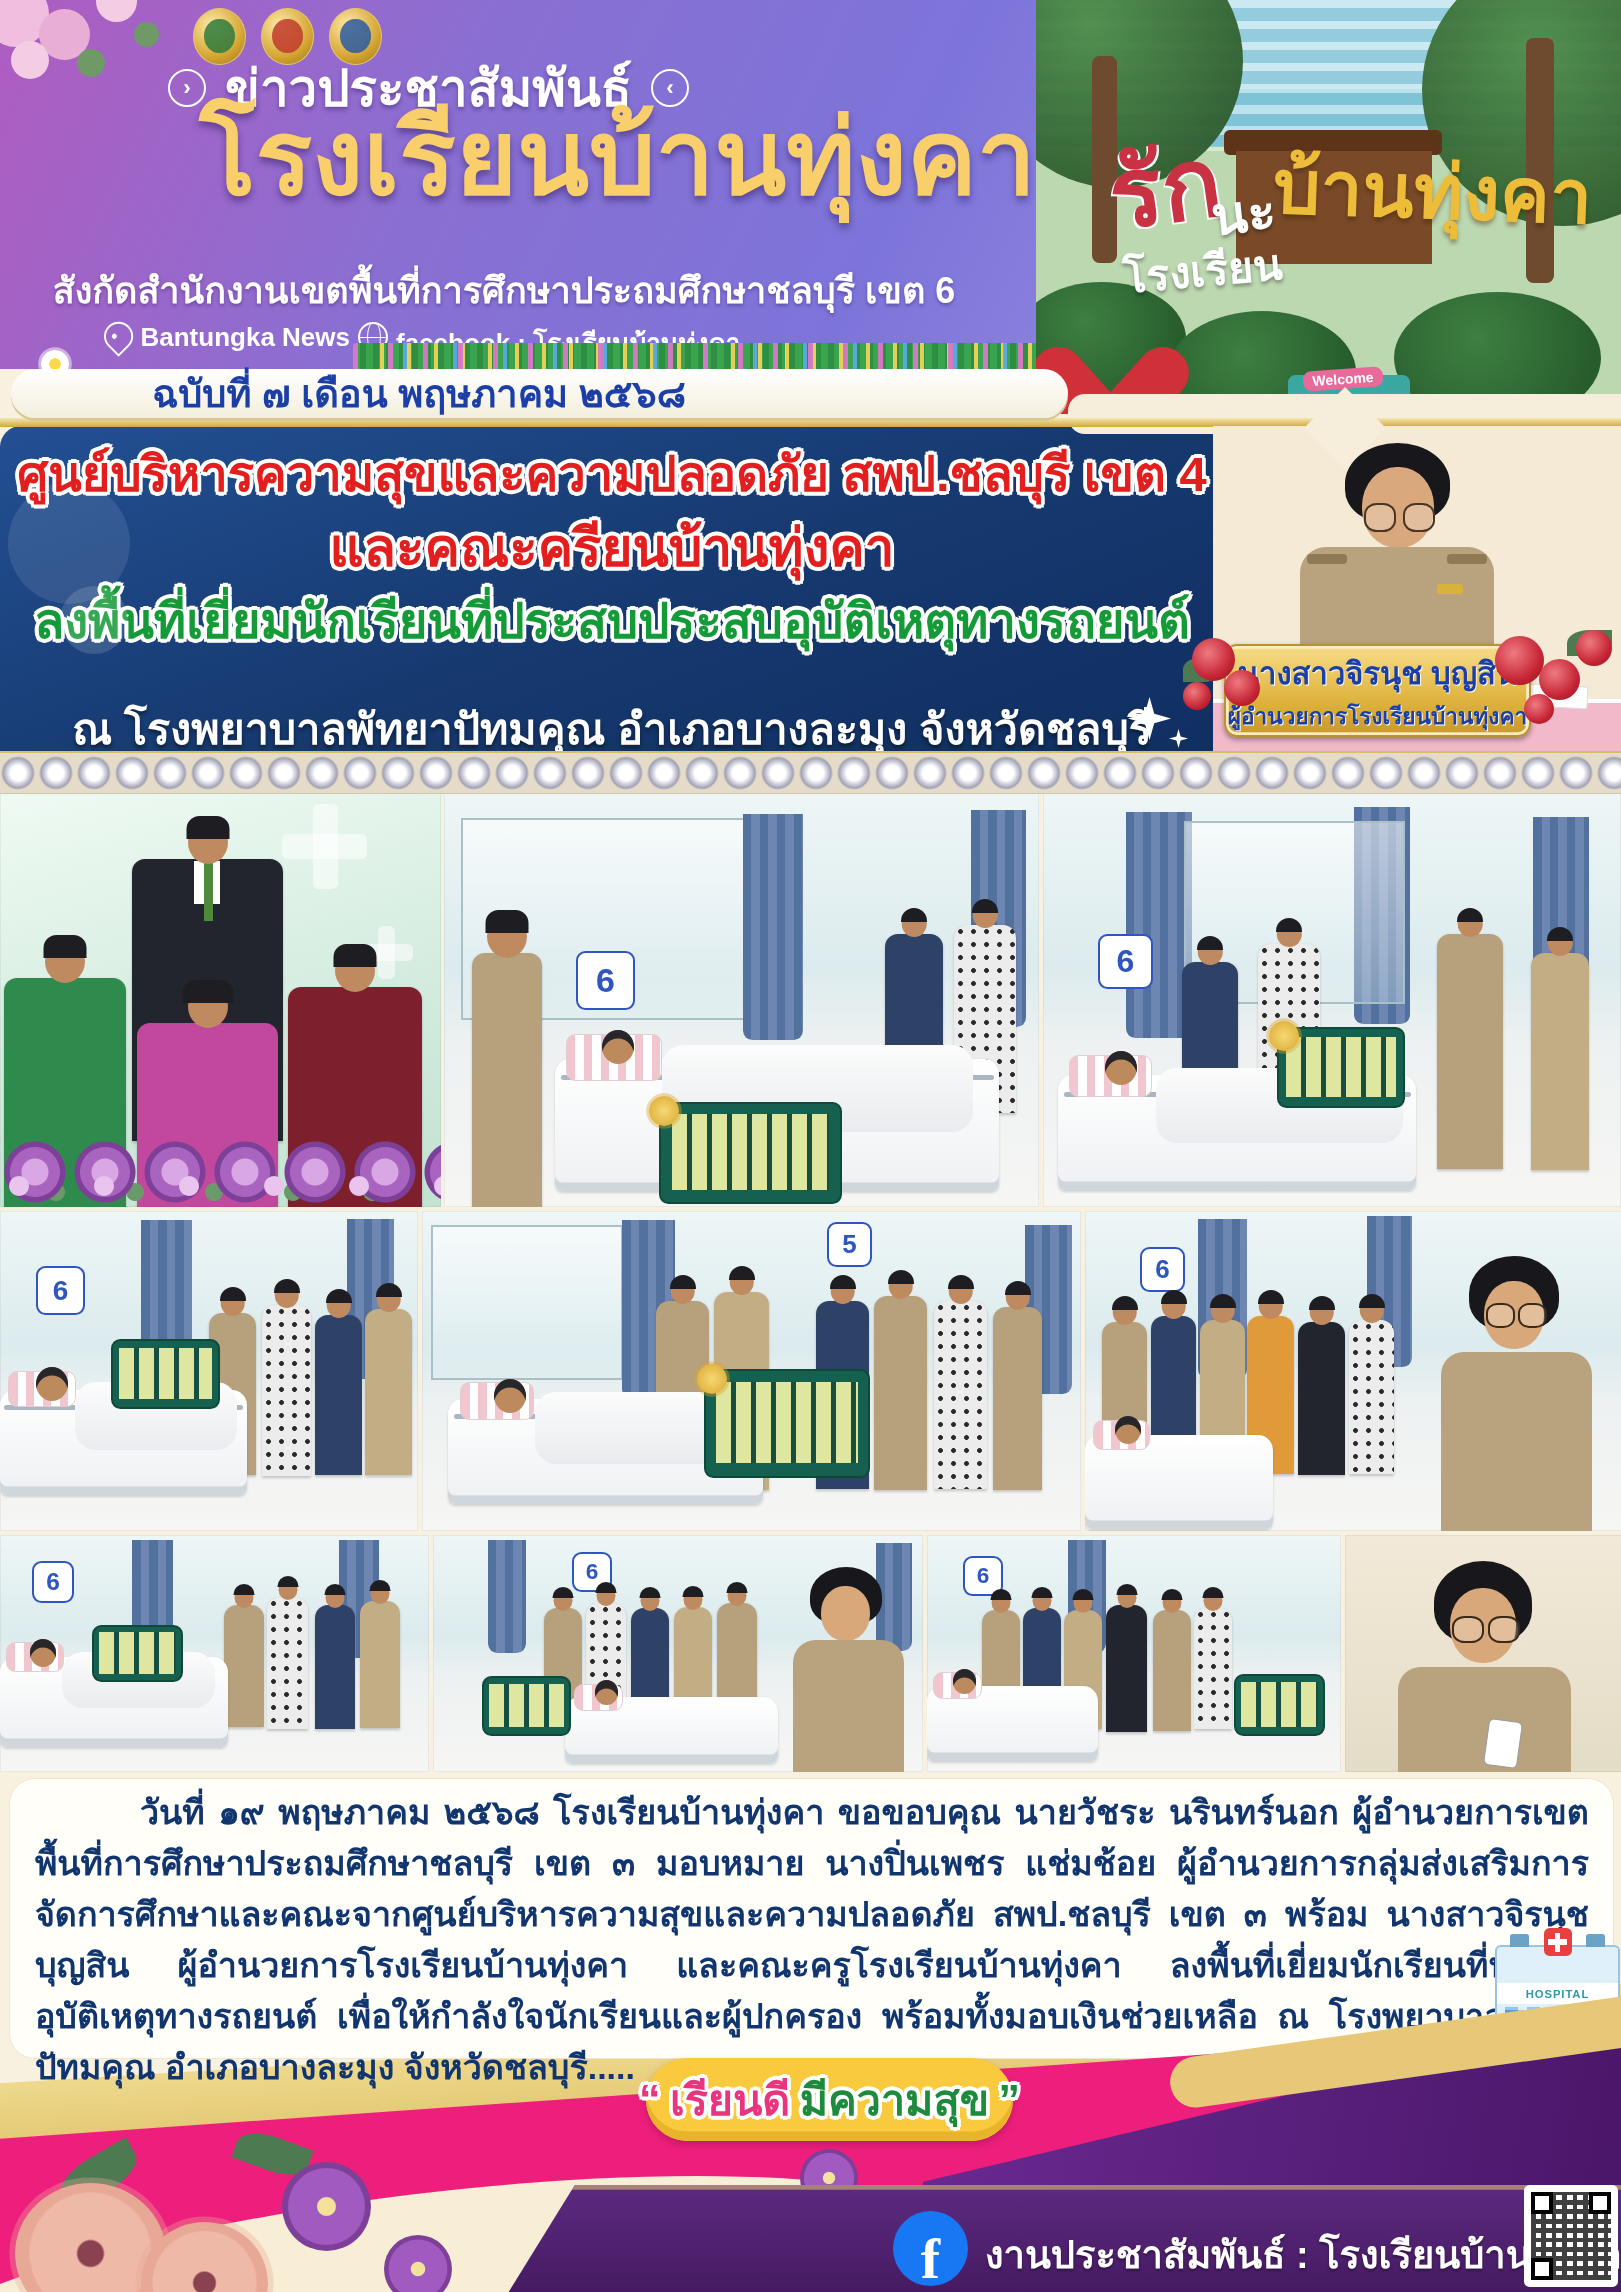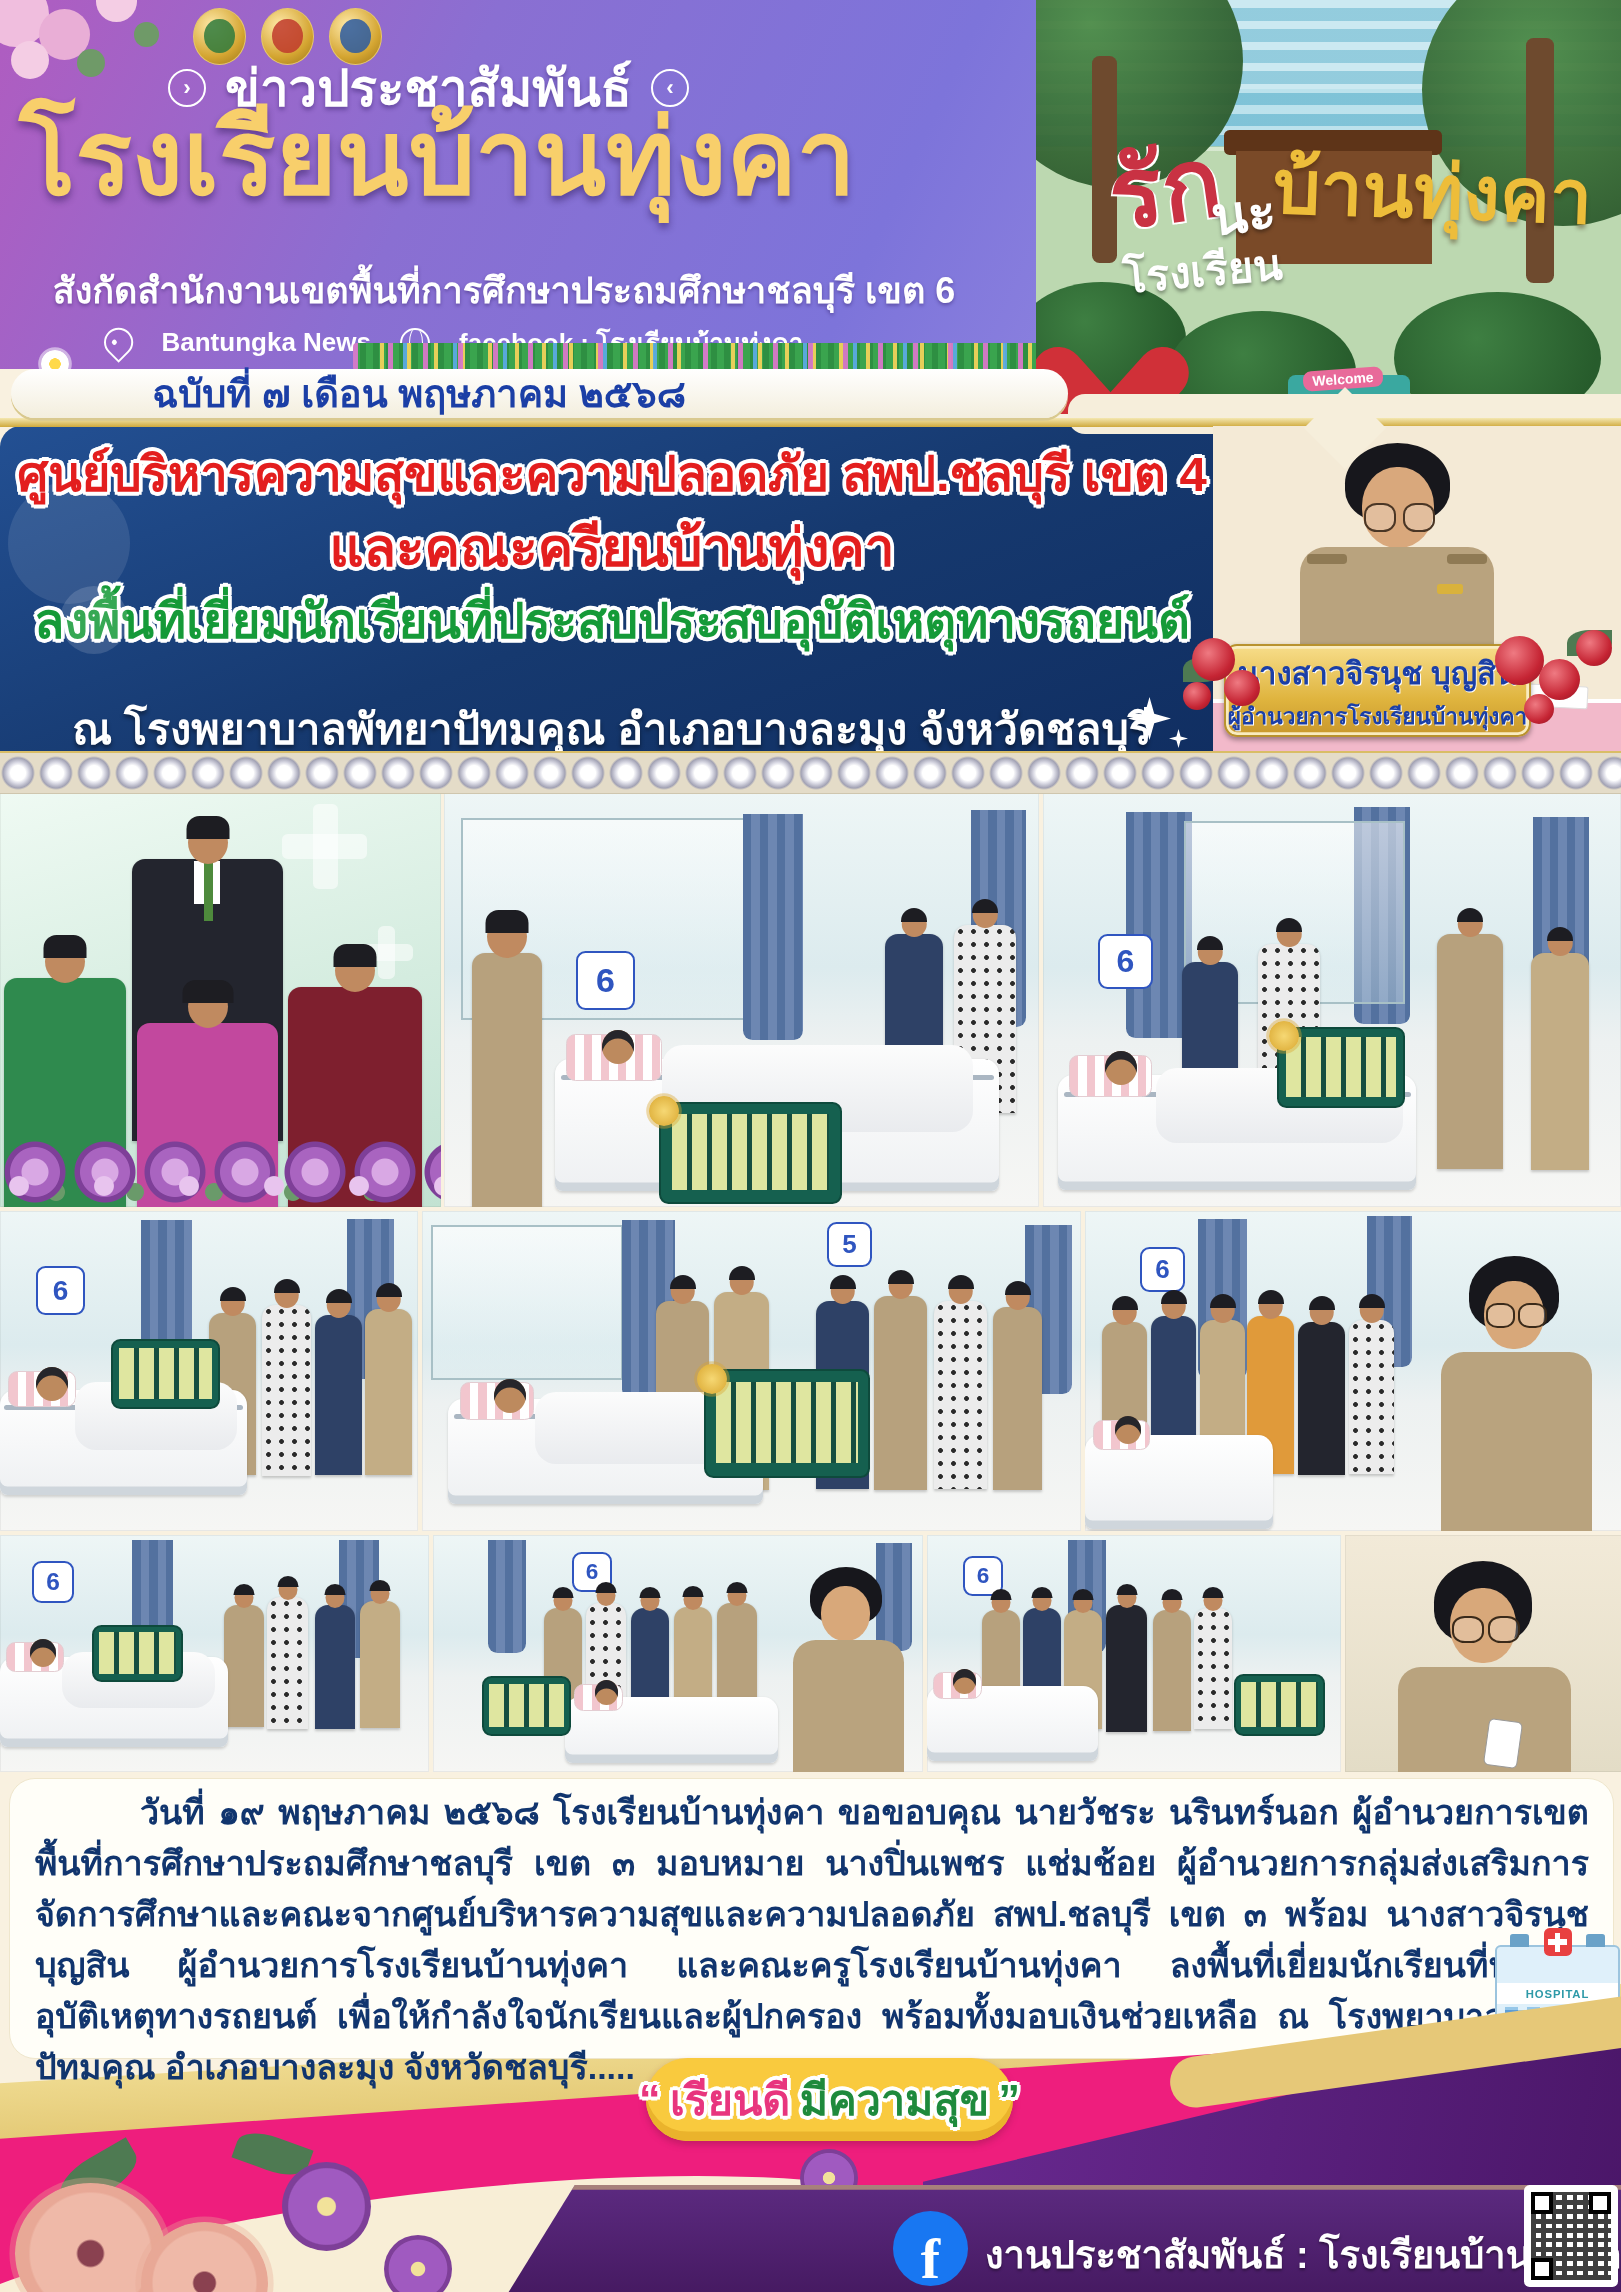--- a/index.html
+++ b/index.html
@@ -12,26 +12,26 @@
   .corner-flowers{position:absolute;left:-17px;top:-19px;width:217px;height:141px;}
   .cf{position:absolute;border-radius:50%;}
   .logos{position:absolute;left:193px;top:7.5px;display:flex;gap:15px;}
   .logo{width:51px;height:55px;border-radius:50%;border:1.9px solid #e7c86a;
         background:radial-gradient(circle at 35% 30%,#ffe9a8,#d4a531 62%,#9a7417);position:relative;}
   .logo::after{content:"";position:absolute;inset:10.4px;border-radius:50%;background:var(--em,#2f7a3c);opacity:.85;}
   .kicker-row{position:absolute;left:179px;top:47px;width:499px;display:flex;align-items:center;justify-content:center;gap:19px;}
   .chev{width:34px;height:34px;border:2.8px solid #fff;border-radius:50%;color:#fff;flex:0 0 auto;
         display:flex;align-items:center;justify-content:center;font-size:22.6px;font-weight:bold;}
   .kicker{color:#fff;font-size:51px;font-weight:bold;white-space:nowrap;text-shadow:0 2.8px 4.7px rgba(40,20,90,.4);}
-  .main-title{position:absolute;left:19px;top:90px;width:1017px;margin:0;text-align:left;
+  .main-title{position:absolute;left:19px;top:90px;width:1017px;margin:0;text-align:right;
         font-size:105px;font-weight:bold;color:#f8cf6b;white-space:nowrap;line-height:1.3;
         text-shadow:0 4.7px 7.5px rgba(40,20,80,.45);}
   .subtitle{position:absolute;left:33px;top:262px;width:942px;text-align:center;color:#fff;
         font-size:36px;font-weight:bold;white-space:nowrap;text-shadow:0 1.9px 3.8px rgba(40,20,90,.4);}
-  .social{position:absolute;left:104px;top:322px;display:flex;align-items:center;gap:29px;color:#fff;}
+  .social{position:absolute;left:104px;top:322px;display:flex;align-items:flex-start;gap:8px;color:#fff;}
   .social-label{font-size:26px;font-weight:bold;white-space:nowrap;}
   .pin{width:24.5px;height:24.5px;border:2.8px solid #fff;border-radius:50% 50% 50% 0;transform:rotate(-45deg);position:relative;}
   .pin::after{content:"";position:absolute;left:6.6px;top:6.6px;width:5.6px;height:5.6px;border-radius:50%;background:#fff;}
   .globe{width:26px;height:26px;border:2.8px solid #fff;border-radius:50%;position:relative;overflow:hidden;}
   .globe::before{content:"";position:absolute;left:50%;top:-1.9px;bottom:-1.9px;width:11.3px;margin-left:-5.6px;border:1.9px solid #fff;border-radius:50%;}
   .globe::after{content:"";position:absolute;left:-1.9px;right:-1.9px;top:50%;height:0;border-top:1.9px solid #fff;}
   .grass{position:absolute;left:353px;top:343px;width:864px;height:28px;border-radius:3.8px;
      background-image:
        repeating-linear-gradient(90deg,rgba(216,120,200,.95) 0 4.7px,transparent 4.7px 35px),
        repeating-linear-gradient(90deg,rgba(90,170,225,.95) 0 3.8px,transparent 3.8px 50px),

